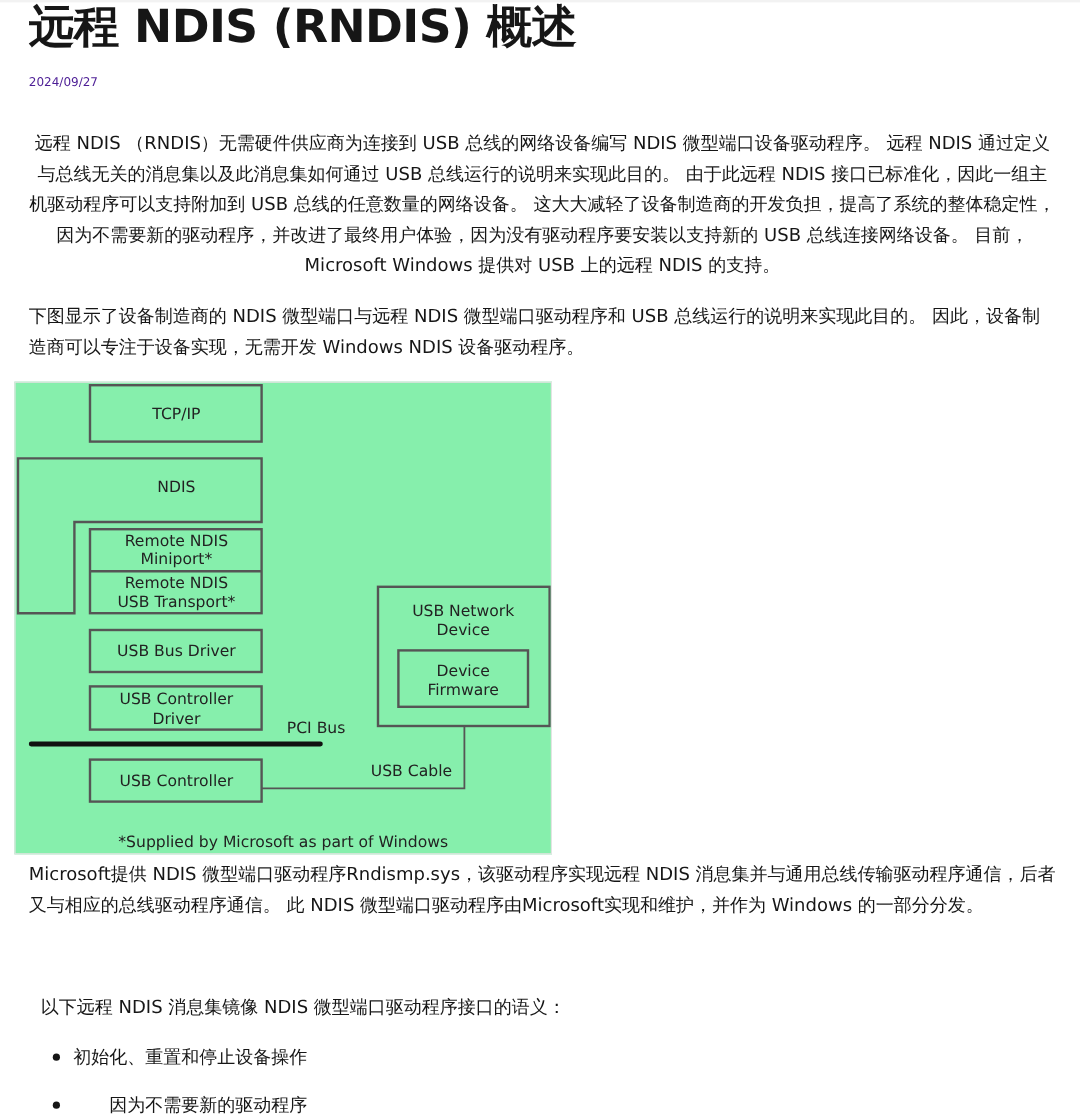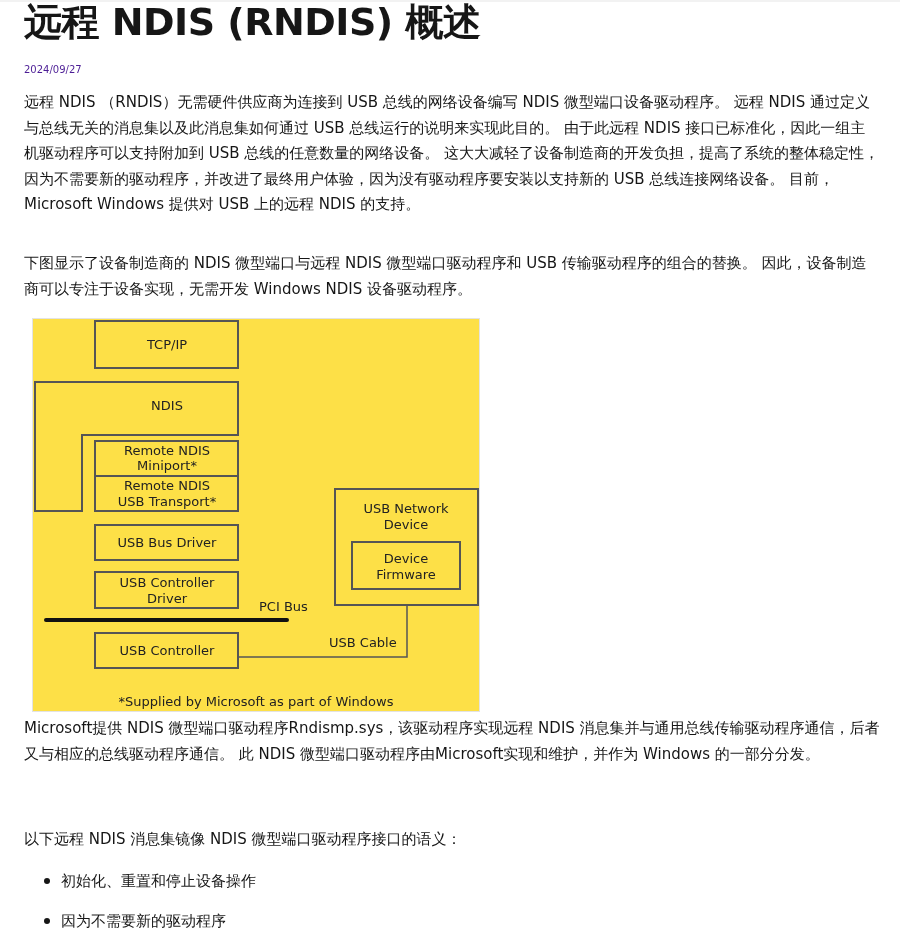--- a/index.html
+++ b/index.html
@@ -13,45 +13,45 @@
   h1 {
     margin: 0; position: absolute; top: -3px; left: 0;
     font-size: 38px; font-weight: bold; line-height: 50px; letter-spacing: -0.5px;
     color: #161616; white-space: nowrap;
   }
   .date { position: absolute; top: 60px; left: 0; font-size: 10px; color: #4c1d95; line-height: 20px; }
   .para {
     position: absolute; left: 0; width: 856px; margin: 0;
     font-size: 15px; line-height: 25.5px; color: #161616;
   }
-  #p1 { top: 90px; }
+  #p1 { top: 107px; text-align: center; }
   #p2 { top: 251px; }
   #p3 { top: 716px; }
-  #p4 { top: 827px; }
+  #p4 { top: 827px; margin-left: 10px; }
   .bullets { position: absolute; left: 0; top: 868px; margin: 0; padding: 0; list-style: none; }
-  .bullets li { position: relative; padding-left: 37px; font-size: 15px; line-height: 26px; height: 40px; }
+  .bullets li { position: relative; padding-left: 37px; font-size: 15px; line-height: 26px; height: 40px; text-align: right; }
   .bullets li .dot { position: absolute; left: 20px; top: 10px; width: 6px; height: 6px; border-radius: 50%; background: #161616; }
   .figure {
-    position: absolute; left: 32px; top: 318px; width: 446px; height: 392px;
-    border: 1px solid #e3e3e3; background: #fde047;
+    position: absolute; left: 12px; top: 318px; width: 446px; height: 392px;
+    border: 1px solid #e3e3e3; background: #86efac;
   }
   .figure svg { position: absolute; left: 0; top: 0; }
   .figure svg text { font-family: "DejaVu Sans", "Liberation Sans", sans-serif; font-size: 13px; fill: #222; }
 </style>
 </head>
 <body>
 
 <div class="topline"></div>
 
 <div class="page">
   <h1>远程 NDIS (RNDIS) 概述</h1>
   <div class="date">2024/09/27</div>
 
   <p class="para" id="p1">远程 NDIS （RNDIS）无需硬件供应商为连接到 USB 总线的网络设备编写 NDIS 微型端口设备驱动程序。 远程 NDIS 通过定义与总线无关的消息集以及此消息集如何通过 USB 总线运行的说明来实现此目的。 由于此远程 NDIS 接口已标准化，因此一组主机驱动程序可以支持附加到 USB 总线的任意数量的网络设备。 这大大减轻了设备制造商的开发负担，提高了系统的整体稳定性，因为不需要新的驱动程序，并改进了最终用户体验，因为没有驱动程序要安装以支持新的 USB 总线连接网络设备。 目前，Microsoft Windows 提供对 USB 上的远程 NDIS 的支持。</p>
-  <p class="para" id="p2">下图显示了设备制造商的 NDIS 微型端口与远程 NDIS 微型端口驱动程序和 USB 传输驱动程序的组合的替换。 因此，设备制造商可以专注于设备实现，无需开发 Windows NDIS 设备驱动程序。</p>
+  <p class="para" id="p2">下图显示了设备制造商的 NDIS 微型端口与远程 NDIS 微型端口驱动程序和 USB 总线运行的说明来实现此目的。 因此，设备制造商可以专注于设备实现，无需开发 Windows NDIS 设备驱动程序。</p>
   <p class="para" id="p3">Microsoft提供 NDIS 微型端口驱动程序Rndismp.sys，该驱动程序实现远程 NDIS 消息集并与通用总线传输驱动程序通信，后者又与相应的总线驱动程序通信。 此 NDIS 微型端口驱动程序由Microsoft实现和维护，并作为 Windows 的一部分分发。</p>
   <p class="para" id="p4">以下远程 NDIS 消息集镜像 NDIS 微型端口驱动程序接口的语义：</p>
 
   <ul class="bullets">
     <li><span class="dot"></span><span>初始化、重置和停止设备操作</span></li>
     <li><span class="dot"></span><span>因为不需要新的驱动程序</span></li>
   </ul>
 </div>
 
 <div class="figure">

